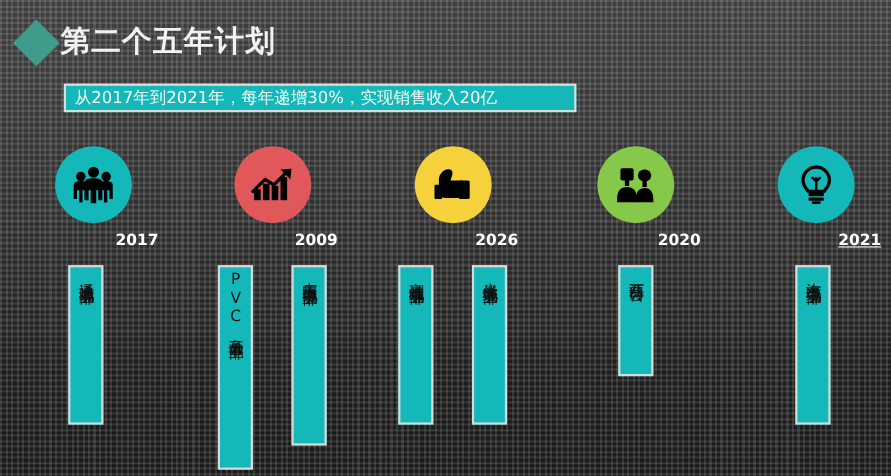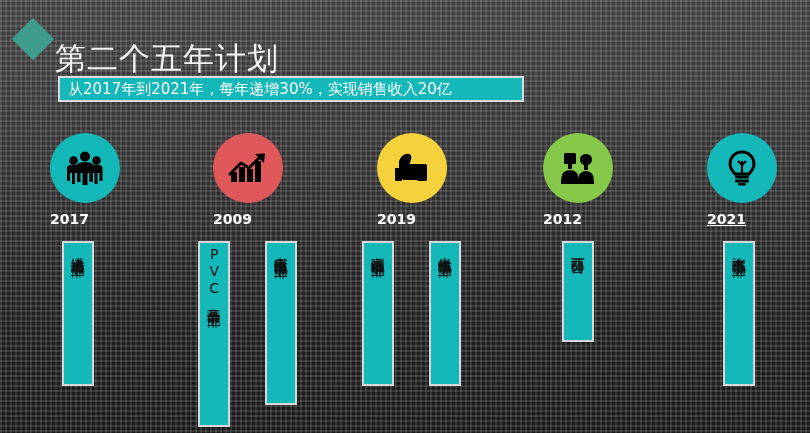--- a/index.html
+++ b/index.html
@@ -46,23 +46,23 @@
     left: 18px;
     top: 24px;
     width: 30px;
     height: 30px;
     background: #3f9c8b;
     transform: rotate(45deg);
   }
   .title {
     position: absolute;
     left: 55px;
-    top: 38px;
-    font-size: 31px;
-    font-weight: normal;
+    top: 19px;
+    font-size: 27px;
+    font-weight: bold;
     color: #f2f2f2;
     letter-spacing: 1px;
     white-space: nowrap;
   }
   .subtitle-box {
     position: absolute;
     left: 58px;
     top: 76px;
     width: 466px;
     height: 26px;
@@ -86,21 +86,21 @@
     height: 70px;
     border-radius: 50%;
     display: flex;
     align-items: center;
     justify-content: center;
   }
   .node svg { display: block; }
   .year {
     position: absolute;
     width: 94px;
-    text-align: left;
+    text-align: right;
     font-size: 14px;
     font-weight: bold;
     color: #ffffff;
     top: 211px;
   }
   
   .vbox {
     position: absolute;
     width: 32px;
     background: #14b8b8;
@@ -183,22 +183,22 @@
       <rect x="9" y="25.5" width="14" height="3" rx="1" fill="#000"></rect>
       <rect x="9" y="29.5" width="14" height="3" rx="1" fill="#000"></rect>
       <rect x="12" y="33" width="8" height="2.5" rx="1" fill="#000"></rect>
       <path d="M16 11 v13" stroke="#000" stroke-width="2.2"></path>
       <path d="M16 15 l-4 -4 M16 15 l4 -4" stroke="#000" stroke-width="2.2" fill="none"></path>
     </svg>
   </div>
 
   <div class="year" id="year-0" style="left: 50px;">2017</div>
   <div class="year" id="year-1" style="left: 213px;">2009</div>
-  <div class="year" id="year-2" style="left: 377px;">2019</div>
-  <div class="year" id="year-3" style="left: 543px;">2012</div>
+  <div class="year" id="year-2" style="left: 377px;">2026</div>
+  <div class="year" id="year-3" style="left: 543px;">2020</div>
   <div class="year" id="year-4" style="left: 707px; text-decoration: underline;">2021</div>
 
   <div class="vbox" id="vbox-0" style="left: 62px; top: 241px; height: 145px; background: rgb(20, 184, 184); border-color: rgb(216, 216, 216);">
     <span>通迅光缆事业部</span>
   </div>
   <div class="vbox" id="vbox-1" style="left: 198px; top: 241px; height: 186px; background: rgb(20, 184, 184); border-color: rgb(216, 216, 216);">
     <span>PVC高分子事业部</span>
   </div>
   <div class="vbox" id="vbox-2" style="left: 265px; top: 241px; height: 164px; background: rgb(20, 184, 184); border-color: rgb(216, 216, 216);">
     <span>中高压电缆事业部</span>

